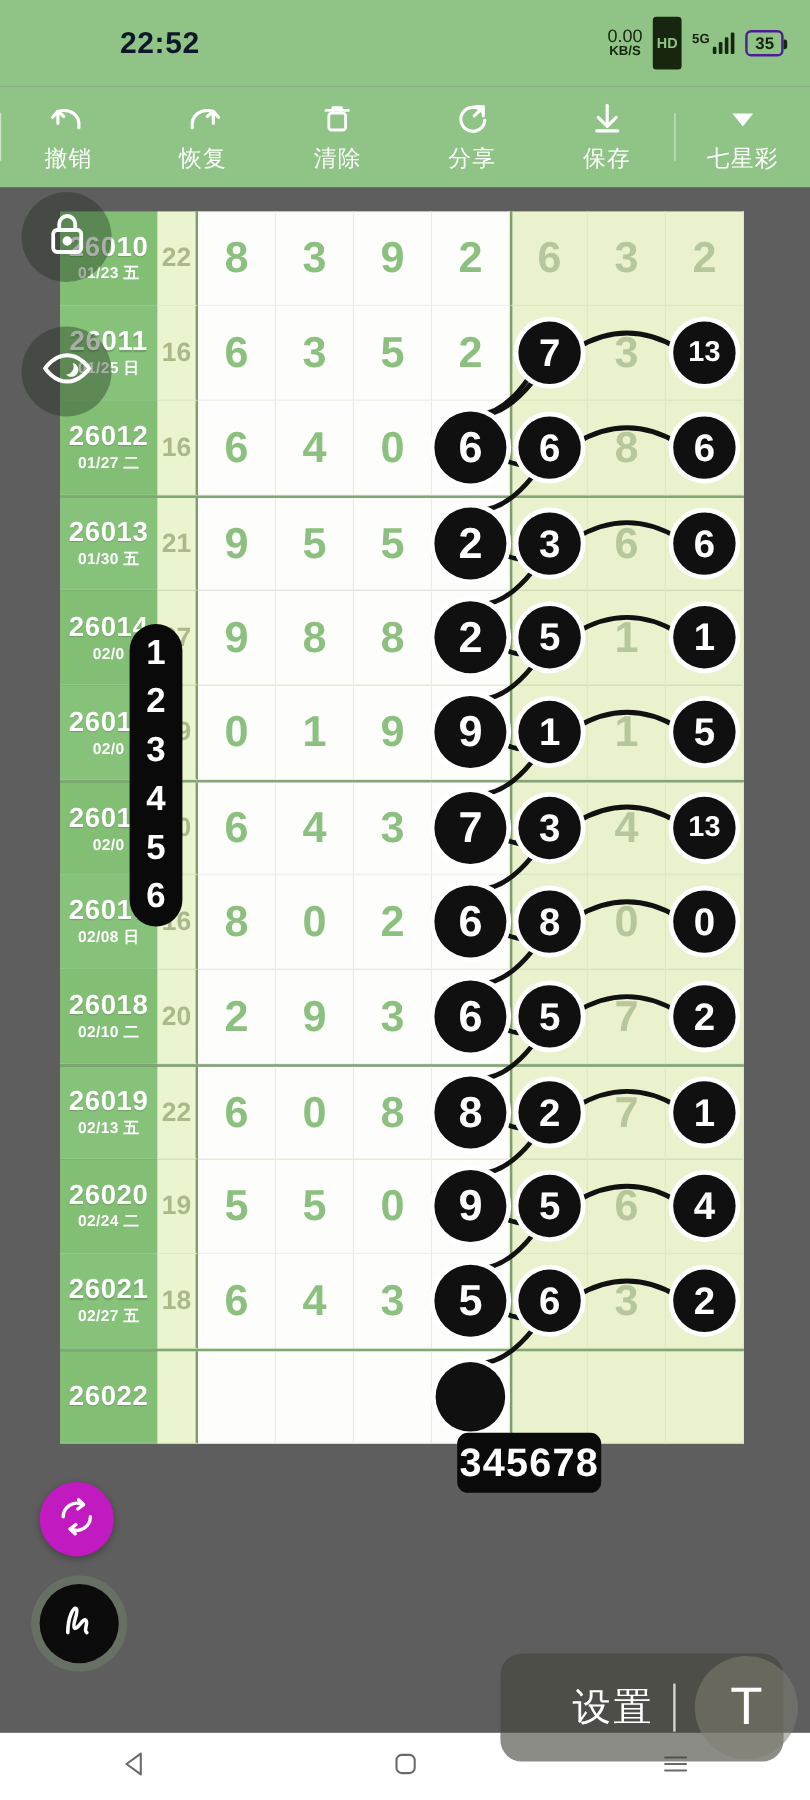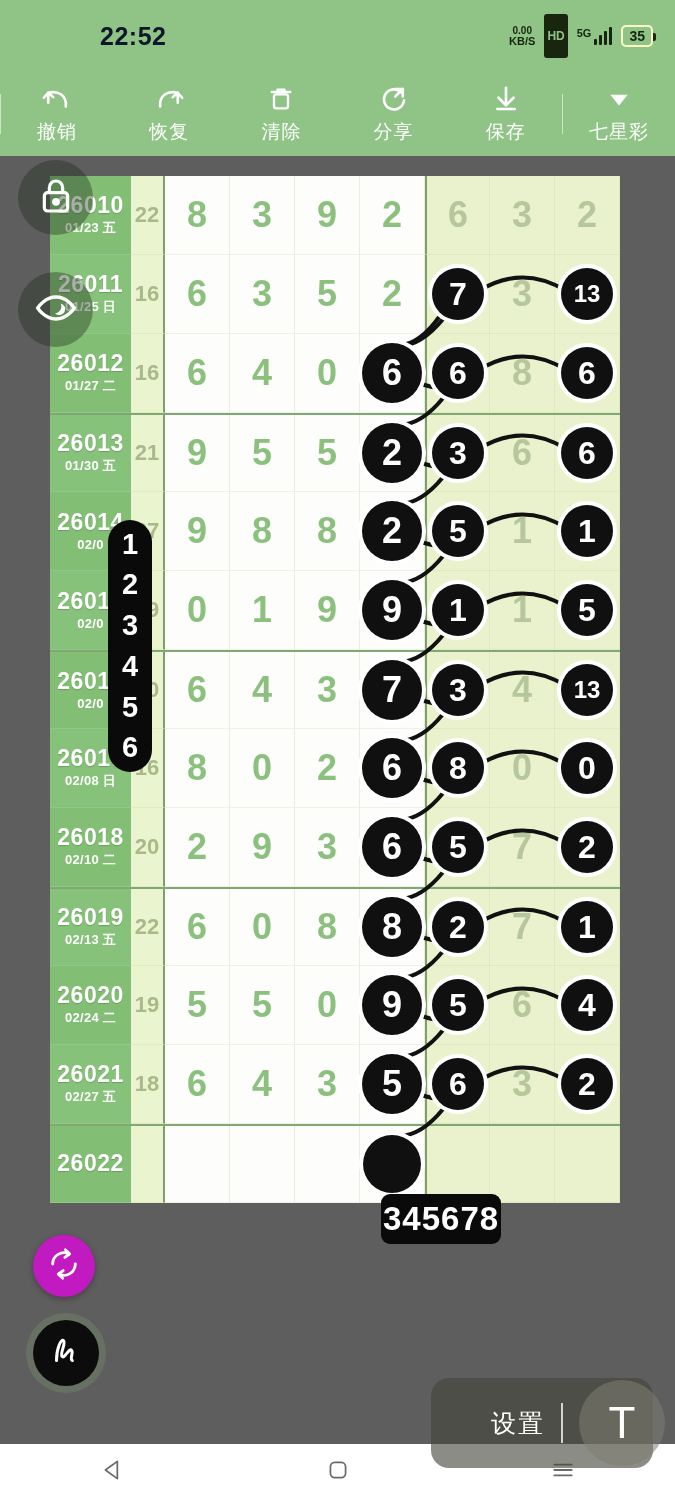--- a/index.html
+++ b/index.html
@@ -11,28 +11,28 @@
   
   #statusbar{
     position:absolute; left:0; top:0; width:675px; height:72px;
     background:#8fc486; color:#1d2c18;
     display:flex; align-items:center; justify-content:space-between;
     padding:0 22px;
   }
   #clock{ font-size:25px; font-weight:700; letter-spacing:.5px; margin-left:78px; color:#0f172a;}
   #sys-icons{ display:flex; align-items:center; gap:9px; }
   .kbs{ display:flex; flex-direction:column; align-items:center; line-height:1; color:#17240f; }
-  .kbs .v{ font-size:10px; font-weight:700;}
+  .kbs .v{ font-size:15px; font-weight:400;}
   .kbs .u{ font-size:11px; font-weight:700;}
   .hd{ background:#18250f; color:#8fc486; font-size:12px; font-weight:700; padding:15px 3px; border-radius:3px;}
   .netg{ display:flex; align-items:flex-end; gap:3px; }
   .netg .lbl{ font-size:11px; font-weight:700; color:#17240f; align-self:flex-start;}
   .bars{ display:flex; align-items:flex-end; gap:2px; height:18px;}
   .bars i{ display:block; width:3px; background:#17240f; border-radius:1px;}
-  .batt{ border:2px solid #fef9c3; border-radius:5px; padding:1px 6px; font-size:14px; font-weight:700; color:#17240f; position:relative;}
+  .batt{ border:2px solid #4c1d95; border-radius:5px; padding:1px 6px; font-size:14px; font-weight:700; color:#17240f; position:relative;}
   .batt:after{ content:""; position:absolute; right:-5px; top:6px; width:3px; height:8px; background:#17240f; border-radius:0 2px 2px 0;}
 
   
   #toolbar{
     position:absolute; left:0; top:72px; width:675px; height:84px;
     background:#8fc486; display:flex; align-items:center;
   }
   .tool{
     flex:1; display:flex; flex-direction:column; align-items:center; gap:4px;
     color:#ffffff; cursor:pointer;
@@ -112,21 +112,21 @@
     background:#0a0a0a; color:#fff; border-radius:9px;
     padding:6px 2px; font-size:33px; font-weight:700; letter-spacing:1px;
     z-index:25;
   }
 
   #settings-bar{
     position:absolute; right:22px; bottom:32px; height:90px;
     background:rgba(70,70,60,.62); border-radius:18px;
     display:flex; align-items:center; padding:0 14px 0 60px; z-index:24;
   }
-  #settings-bar .lbl{ color:#fff; font-size:25px; letter-spacing:2px; }
+  #settings-bar .lbl{ color:#fff; font-size:32px; letter-spacing:2px; }
   #settings-bar .vsep{ width:2px; height:40px; background:rgba(255,255,255,.75); margin:0 16px;}
   #tbtn{
     width:86px; height:86px; border-radius:50%; background:rgba(125,125,115,.55);
     display:flex; align-items:center; justify-content:center;
     color:#fff; font-size:44px; font-weight:400; margin-right:-26px;
   }
 
   
   #navbar{
     position:absolute; left:0; bottom:0; width:675px; height:56px; background:#fff;

